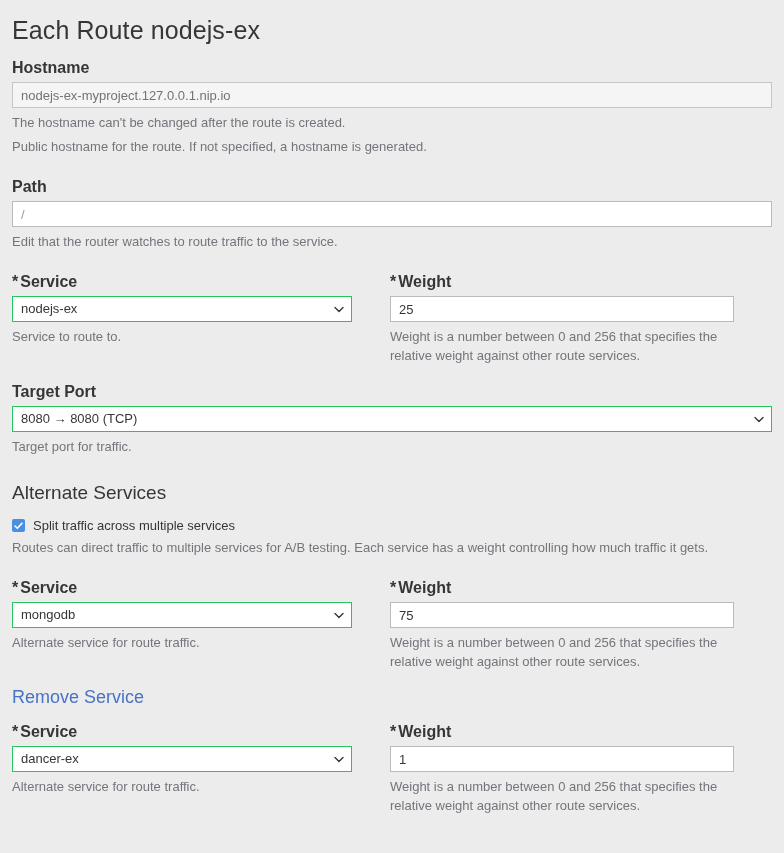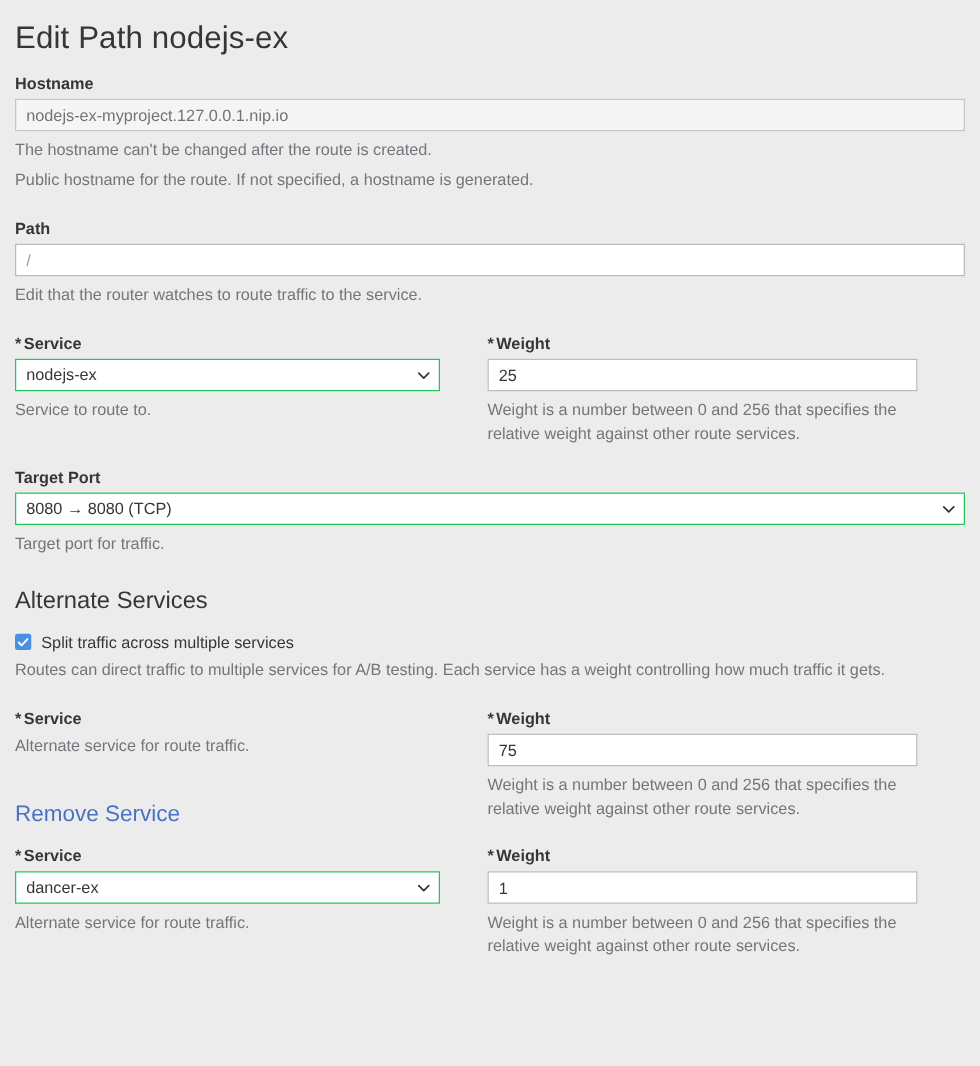--- a/index.html
+++ b/index.html
@@ -32,21 +32,21 @@
   }
   .section-title {
     font-size: 19px;
     font-weight: 300;
     color: #363636;
     margin: 26px 0 10px 0;
   }
 
   
   .field-label {
-    font-size: 13px;
+    font-size: 16px;
     font-weight: bold;
     color: #363636;
     display: block;
     margin-bottom: 5px;
   }
   .req-star {
     font-weight: bold;
     color: #363636;
     margin-right: 2px;
   }
@@ -165,21 +165,21 @@
     cursor: pointer;
     display: inline-block;
     text-align: right;
   }
 </style>
 </head>
 <body>
 
 <div class="page">
 
-  <div class="page-title">Edit Path nodejs-ex</div>
+  <div class="page-title">Each Route nodejs-ex</div>
 
   <div class="block">
     <label class="field-label">Hostname</label>
     <input class="text-input" type="text" disabled="" value="nodejs-ex-myproject.127.0.0.1.nip.io" style="">
     <div class="help-text">The hostname can't be changed after the route is created.</div>
     <div class="help-text">Public hostname for the route. If not specified, a hostname is generated.</div>
   </div>
 
   <div class="block" style="margin-top:22px;">
     <label class="field-label">Path</label>
@@ -229,20 +229,28 @@
           <path d="M1 4 L3.3 6.3 L8 1.3" fill="none" stroke="#ffffff" stroke-width="1.6" stroke-linecap="round" stroke-linejoin="round"></path>
         </svg>
     </span>
     <span class="check-label">Split traffic across multiple services</span>
   </div>
   <div class="help-text" style="max-width:724px;">Routes can direct traffic to multiple services for A/B testing. Each service has a weight controlling how much traffic it gets.</div>
 
   <div class="row" style="margin-top:22px;">
     <div class="col-service">
       <label class="field-label"><span class="req-star">*</span><span>Service</span></label>
+      <div class="select-wrap">
+        <div class="select-box">mongodb</div>
+        <span class="chevron">
+          <svg width="10" height="7" viewBox="0 0 10 7">
+              <path d="M1 1.5 L5 5.5 L9 1.5" fill="none" stroke="#363636" stroke-width="1.4" stroke-linecap="round" stroke-linejoin="round"></path>
+            </svg>
+        </span>
+      </div>
       <div class="help-text">Alternate service for route traffic.</div>
       <div style="margin-top:35px;">
         <a class="link">Remove Service</a>
       </div>
     </div>
     <div class="col-gap"></div>
     <div class="col-weight">
       <label class="field-label"><span class="req-star">*</span><span>Weight</span></label>
       <input class="text-input" type="text" value="75" style="">
       <div class="help-text">Weight is a number between 0 and 256 that specifies the relative weight against other route services.</div>

